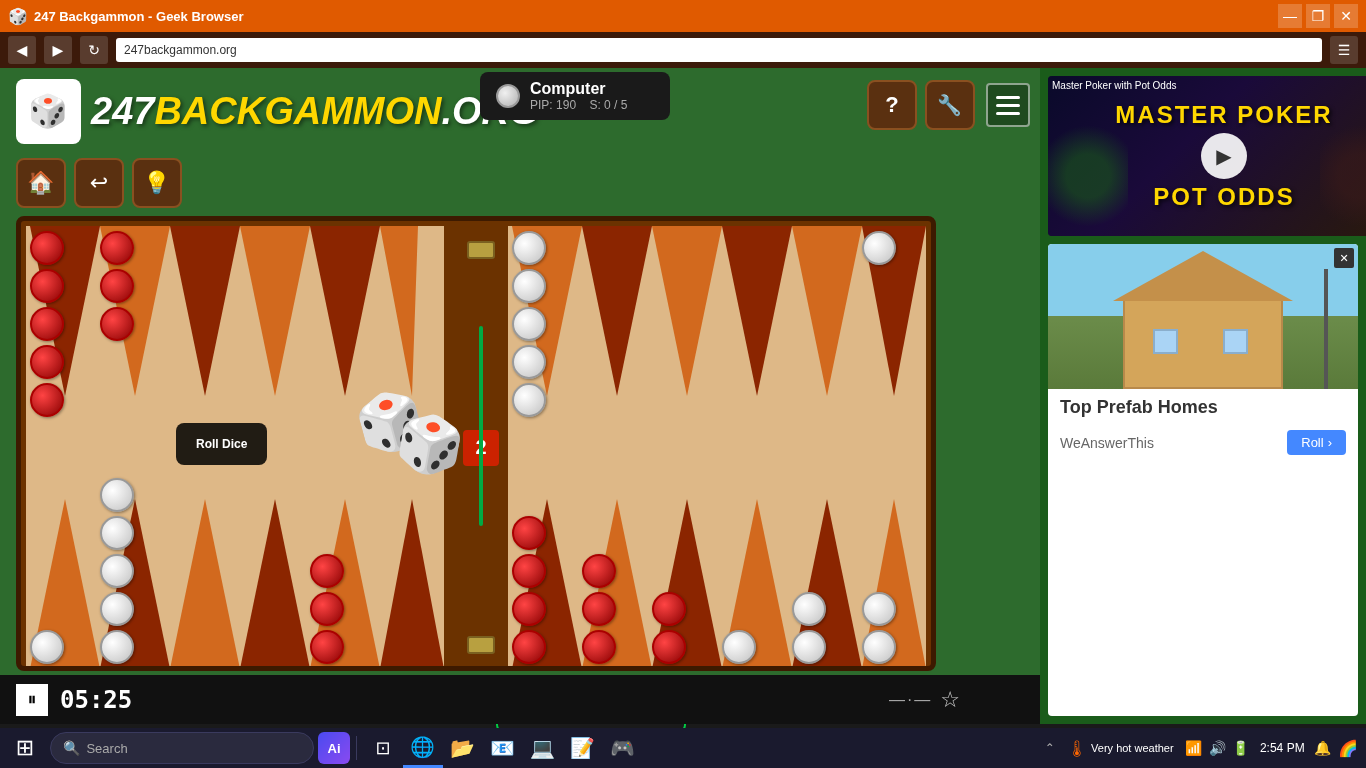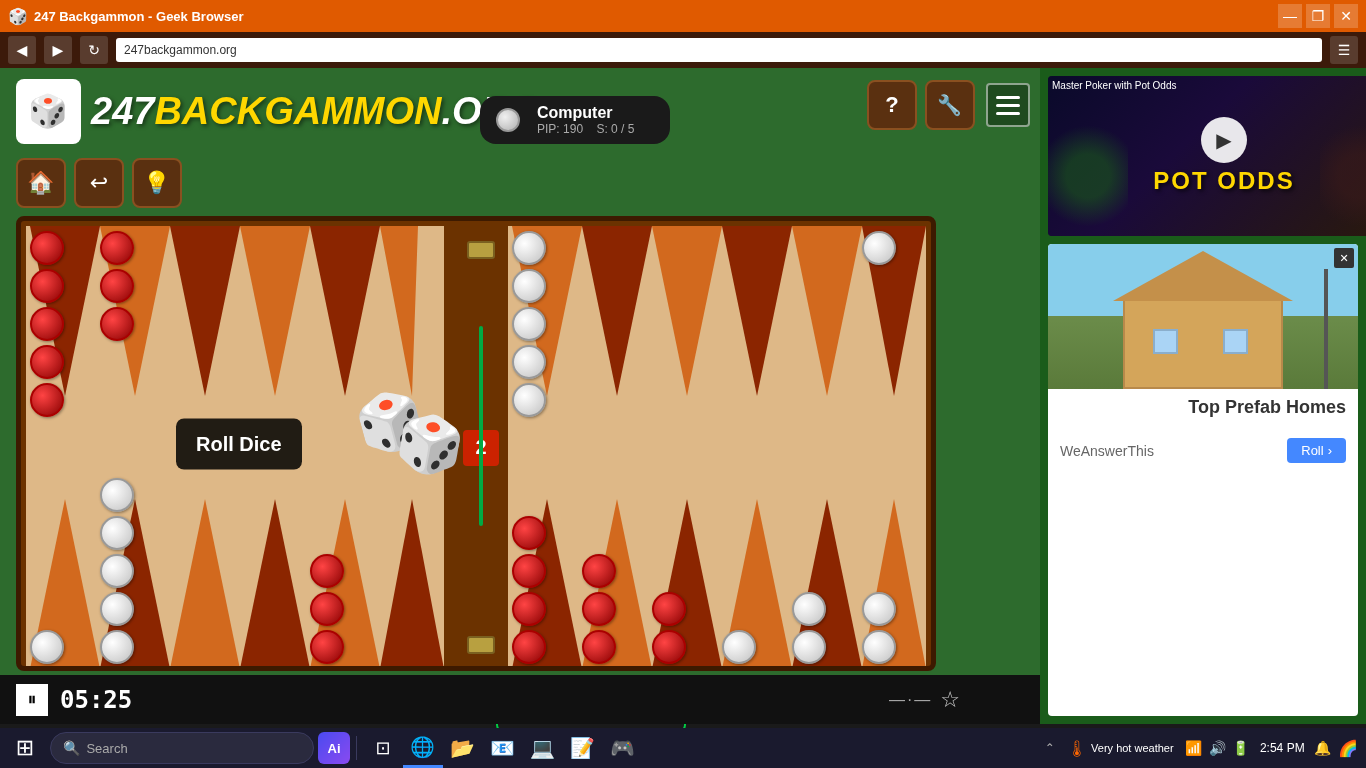--- a/index.html
+++ b/index.html
@@ -159,21 +159,21 @@
           <span>247</span><span style="color:#ffd700;">BACKGAMMON</span><span>.ORG</span>
         </div>
       </div>
 
       <div style="position:absolute;right:10px;top:15px;width:44px;height:44px;background:rgba(0,0,0,0.3);border:2px solid rgba(255,255,255,0.5);border-radius:4px;display:flex;flex-direction:column;align-items:center;justify-content:center;gap:5px;cursor:pointer;">
         <div class="ham-line"></div>
         <div class="ham-line"></div>
         <div class="ham-line"></div>
       </div>
 
-      <div style="position:absolute;top:28px;left:480px;background:#1a1a1a;border-radius:16px;padding:8px 16px;color:white;display:flex;align-items:center;gap:17px;min-width:190px;">
+      <div style="position:absolute;top:4px;left:480px;background:#1a1a1a;border-radius:8px;padding:8px 16px;color:white;display:flex;align-items:center;gap:10px;min-width:190px;">
         <div style="width:24px;height:24px;border-radius:50%;background:radial-gradient(circle at 35% 35%,#f0f0f0,#b0b0b0);border:2px solid #999;"></div>
         <div>
           <div style="font-size:16px;font-weight:bold;">Computer</div>
           <div style="font-size:12px;color:#aaa;">
             <span>PIP:</span>
             <span>190</span>
             &nbsp;&nbsp;
             <span>S:</span>
             <span>0 / 5</span>
           </div>
@@ -316,21 +316,21 @@
             <div class="ck ck-w"></div>
           </div>
 
           <div style="position:absolute;bottom:4px;left:354px;display:flex;flex-direction:column;align-items:center;gap:2px;">
             <div class="ck ck-w"></div>
             <div class="ck ck-w"></div>
           </div>
 
         </div>
 
-        <button style="position:absolute;left:155px;top:50%;transform:translateY(-50%);background:rgba(0,0,0,0.85);color:white;font-size:20px;font-weight:bold;padding:14px 20px;border-radius:8px;cursor:pointer;border:none;z-index:20;display:flex;align-items:center;gap:8px;">Roll Dice</button>
+        <button style="position:absolute;left:155px;top:50%;transform:translateY(-50%);background:rgba(0,0,0,0.85);color:white;font-size:12px;font-weight:bold;padding:14px 20px;border-radius:8px;cursor:pointer;border:none;z-index:20;display:flex;align-items:center;gap:8px;">Roll Dice</button>
 
         <div style="position:absolute;left:335px;top:38%;z-index:20;font-size:55px;transform:rotate(-15deg);">
           🎲
         </div>
         <div style="position:absolute;left:375px;top:43%;z-index:20;font-size:55px;transform:rotate(10deg);">
           🎲
         </div>
 
       </div>
 
@@ -365,40 +365,41 @@
   </div>
 
   <div style="flex:0 0 326px;background:#1a5c1a;padding:8px;display:flex;flex-direction:column;gap:8px;">
 
     <div style="width:352px;height:160px;background:#1a1a2e;border-radius:4px;overflow:hidden;position:relative;cursor:pointer;">
       <div style="width:100%;height:100%;background:linear-gradient(135deg,#0a0a2a 0%,#1a0a3a 40%,#2a1a0a 100%);display:flex;flex-direction:column;align-items:center;justify-content:center;gap:4px;position:relative;">
 
         <div style="position:absolute;left:0;bottom:0;width:80px;height:120px;background:radial-gradient(circle,#1a5a1a 30%,transparent 70%);opacity:0.6;"></div>
         <div style="position:absolute;right:0;bottom:0;width:80px;height:120px;background:radial-gradient(circle,#3a1a1a 30%,transparent 70%);opacity:0.6;"></div>
         <div style="position:absolute;top:4px;left:4px;color:white;font-size:10px;">Master Poker with Pot Odds</div>
+        <div style="color:#ffd700;font-size:24px;font-weight:900;letter-spacing:2px;text-shadow:2px 2px 4px rgba(0,0,0,0.8);">MASTER POKER</div>
         <div style="width:46px;height:46px;background:rgba(255,255,255,0.9);border-radius:50%;display:flex;align-items:center;justify-content:center;font-size:20px;color:#333;cursor:pointer;">▶</div>
         <div style="color:#ffd700;font-size:24px;font-weight:900;letter-spacing:2px;text-shadow:2px 2px 4px rgba(0,0,0,0.8);">POT ODDS</div>
       </div>
     </div>
 
     <div style="width:310px;background:white;border-radius:4px;overflow:hidden;flex:1;position:relative;cursor:pointer;">
       <div style="position:absolute;top:4px;right:4px;z-index:10;background:#333;color:white;width:20px;height:20px;display:flex;align-items:center;justify-content:center;font-size:11px;cursor:pointer;border-radius:2px;">✕</div>
 
       <div style="width:100%;height:145px;position:relative;background:linear-gradient(180deg,#87CEEB 0%,#87CEEB 50%,#6b8c4a 50%,#5a7a3a 100%);overflow:hidden;">
 
         <div style="position:absolute;bottom:0;left:50%;transform:translateX(-50%);width:160px;height:90px;background:#d4a55a;border:2px solid #b8894a;"></div>
         <div style="position:absolute;bottom:88px;left:50%;transform:translateX(-50%);width:0;height:0;border-left:90px solid transparent;border-right:90px solid transparent;border-bottom:50px solid #c4904a;"></div>
 
         <div style="position:absolute;bottom:35px;left:calc(50% - 50px);width:25px;height:25px;background:#aad4f5;border:2px solid #8aaecc;"></div>
         <div style="position:absolute;bottom:35px;left:calc(50% + 20px);width:25px;height:25px;background:#aad4f5;border:2px solid #8aaecc;"></div>
 
         <div style="position:absolute;right:30px;bottom:0;width:4px;height:120px;background:#555;"></div>
       </div>
       <div style="padding:8px 12px;">
-        <div style="font-size:18px;font-weight:bold;color:#333;margin-bottom:20px;text-align:right;">Top Prefab Homes</div>
+        <div style="font-size:18px;font-weight:bold;color:#333;margin-bottom:12px;">Top Prefab Homes</div>
         <div style="display:flex;align-items:center;justify-content:space-between;">
           <span style="font-size:14px;color:#666;">WeAnswerThis</span>
           <button style="background:#4488ff;color:white;padding:5px 14px;border-radius:4px;font-size:13px;cursor:pointer;border:none;display:flex;align-items:center;gap:4px;">
             <span>Roll</span>
             <span>›</span>
           </button>
         </div>
       </div>
     </div>
 

